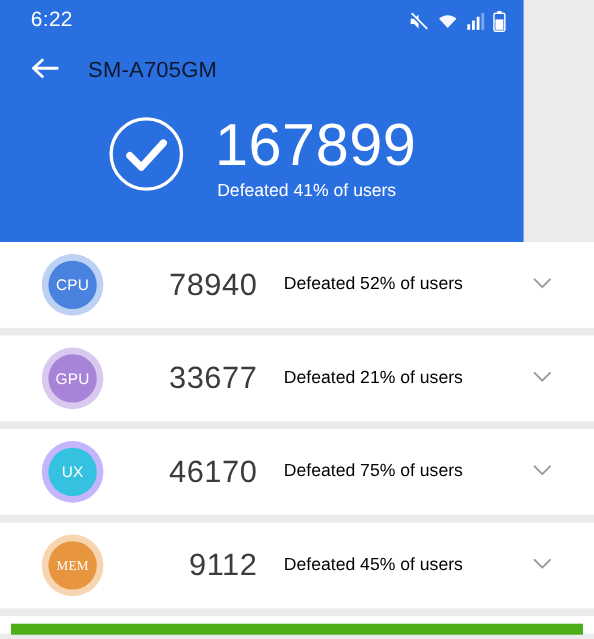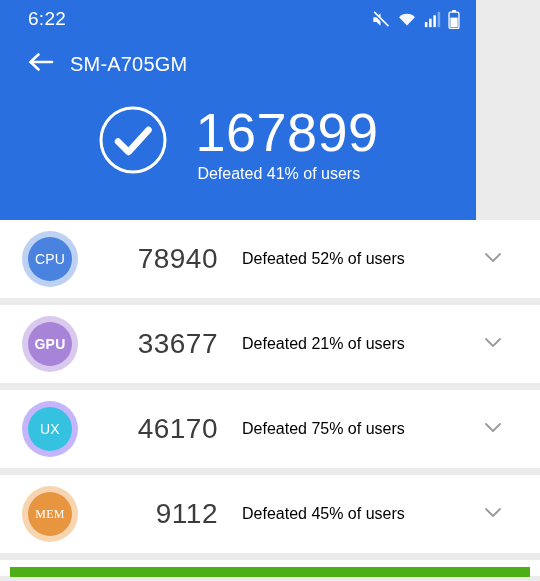--- a/index.html
+++ b/index.html
@@ -54,23 +54,23 @@
   }
   .back-btn {
     width: 34px;
     height: 34px;
     display: flex;
     align-items: center;
     justify-content: center;
     cursor: pointer;
   }
   .appbar-title {
-    color: #ffffff;
+    color: #0f172a;
     font-size: 20px;
-    margin-left: 12px;
+    margin-left: 22px;
     letter-spacing: 0.2px;
   }
 
   
   .total-block {
     display: flex;
     align-items: flex-start;
     justify-content: center;
     margin-top: 14px;
   }
@@ -102,21 +102,21 @@
   
   .list {
     width: 540px;
   }
   .row-card {
     background: #ffffff;
     height: 78px;
     margin-bottom: 7px;
     display: flex;
     align-items: center;
-    padding-left: 22px;
+    padding-left: 38px;
     padding-right: 18px;
     box-sizing: border-box;
   }
   .badge {
     width: 56px;
     height: 56px;
     border-radius: 50%;
     flex: 0 0 auto;
     display: flex;
     align-items: center;
@@ -251,21 +251,21 @@
     <div class="chevron">
       <span>
         <svg width="26" height="26" viewBox="0 0 26 26">
           <path d="M6 10l7 7 7-7" fill="none" stroke="#9b9b9b" stroke-width="1.8" stroke-linecap="round" stroke-linejoin="round"></path>
         </svg>
       </span>
     </div>
   </div>
 
   <div class="row-card">
-    <div class="badge" style="background: rgb(217, 201, 238); font-weight: bold;">
+    <div class="badge" style="background: rgb(217, 201, 238);">
       <div class="inner" style="background: rgb(168, 132, 216);">GPU</div>
     </div>
     <div class="row-score">33677</div>
     <div class="row-sub">Defeated 21% of users</div>
     <div class="chevron">
       <span>
         <svg width="26" height="26" viewBox="0 0 26 26">
           <path d="M6 10l7 7 7-7" fill="none" stroke="#9b9b9b" stroke-width="1.8" stroke-linecap="round" stroke-linejoin="round"></path>
         </svg>
       </span>

